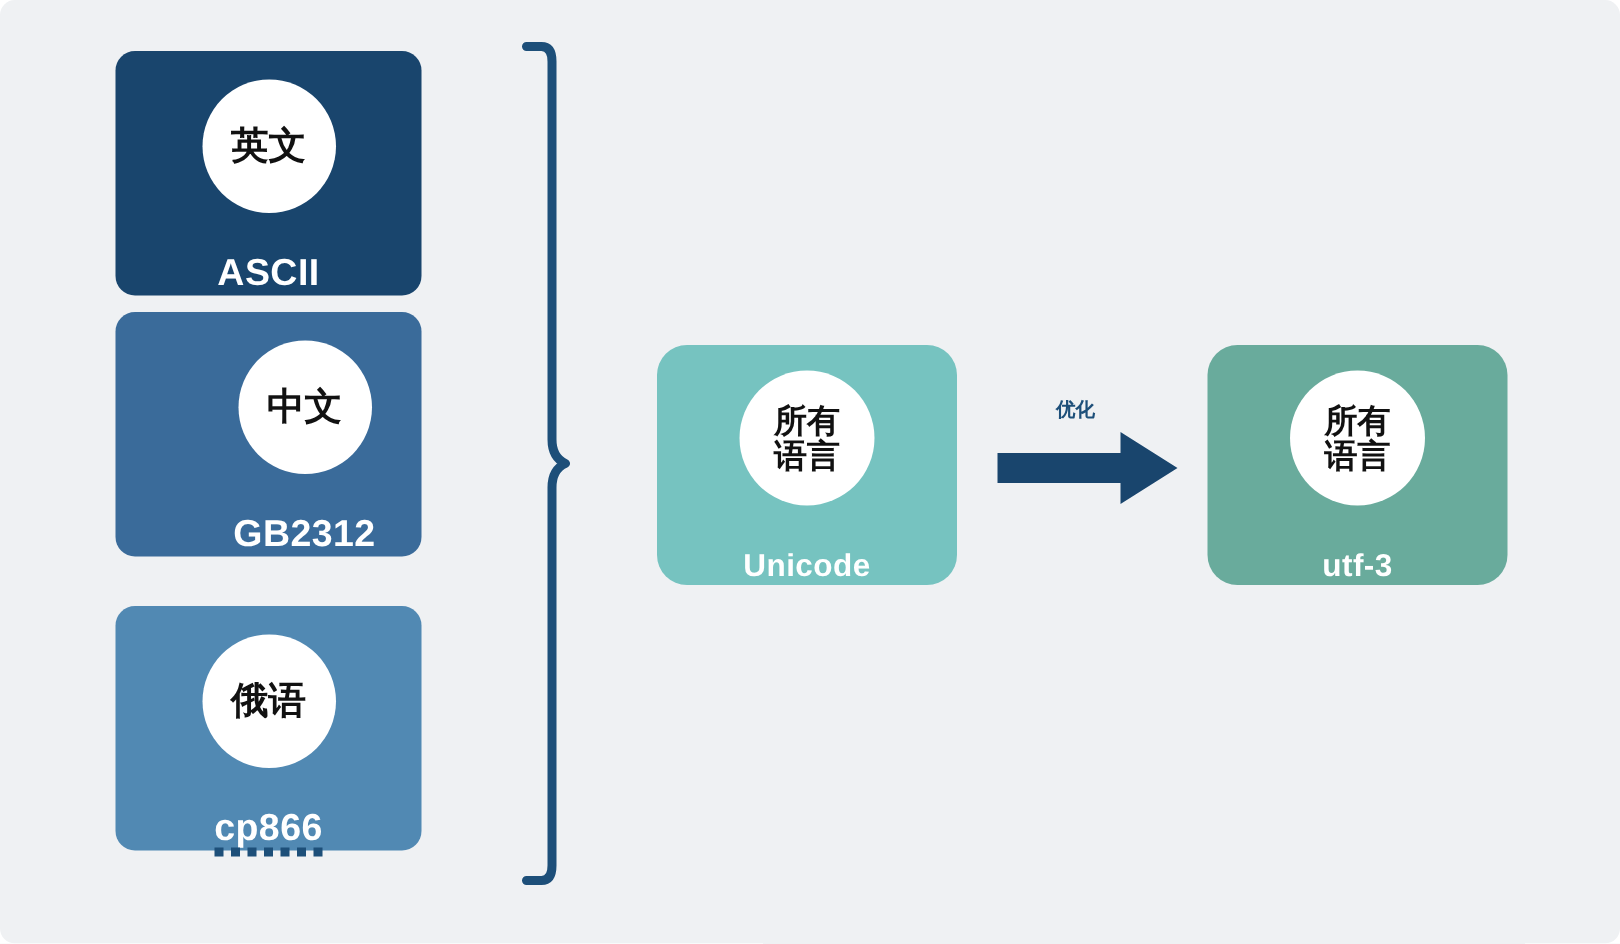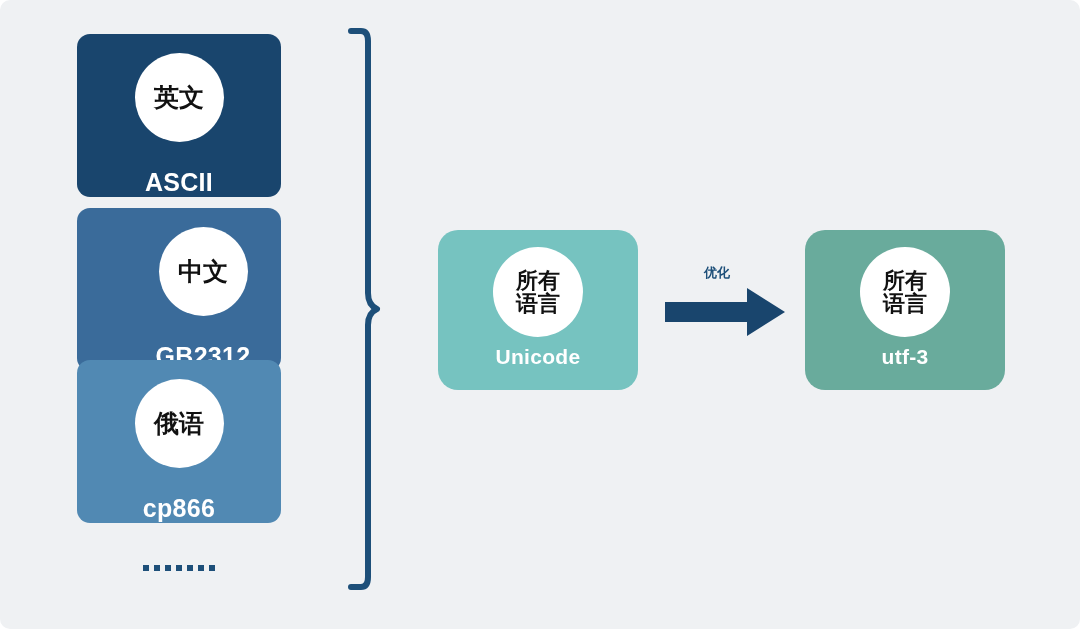--- a/index.html
+++ b/index.html
@@ -22,21 +22,21 @@
     overflow: hidden;
   }
 
   
   .card {
     position: absolute;
     border-radius: 13px;
     display: flex;
     flex-direction: column;
     align-items: center;
-    justify-content: flex-start;
+    justify-content: space-between;
     box-sizing: border-box;
   }
   .card .bubble {
     background: #ffffff;
     border-radius: 50%;
     display: flex;
     align-items: center;
     justify-content: center;
     flex-direction: column;
     color: #111111;
@@ -62,21 +62,21 @@
     width: 89px;
     height: 89px;
     font-size: 25px;
   }
   .enc .caption {
     margin-top: 26px;
     font-size: 25px;
   }
   #card-ascii  { top: 34px;  background: #19456d; }
   #card-gb2312 { top: 208px; background: #3a6b9a; padding-left: 48px; }
-  #card-cp866  { top: 360px; background: #5189b3; }
+  #card-cp866  { top: 404px; background: #5189b3; }
 
   
   #ellipsis {
     position: absolute;
     left: 77px;
     top: 565px;
     width: 204px;
     display: flex;
     justify-content: center;
     gap: 5px;

